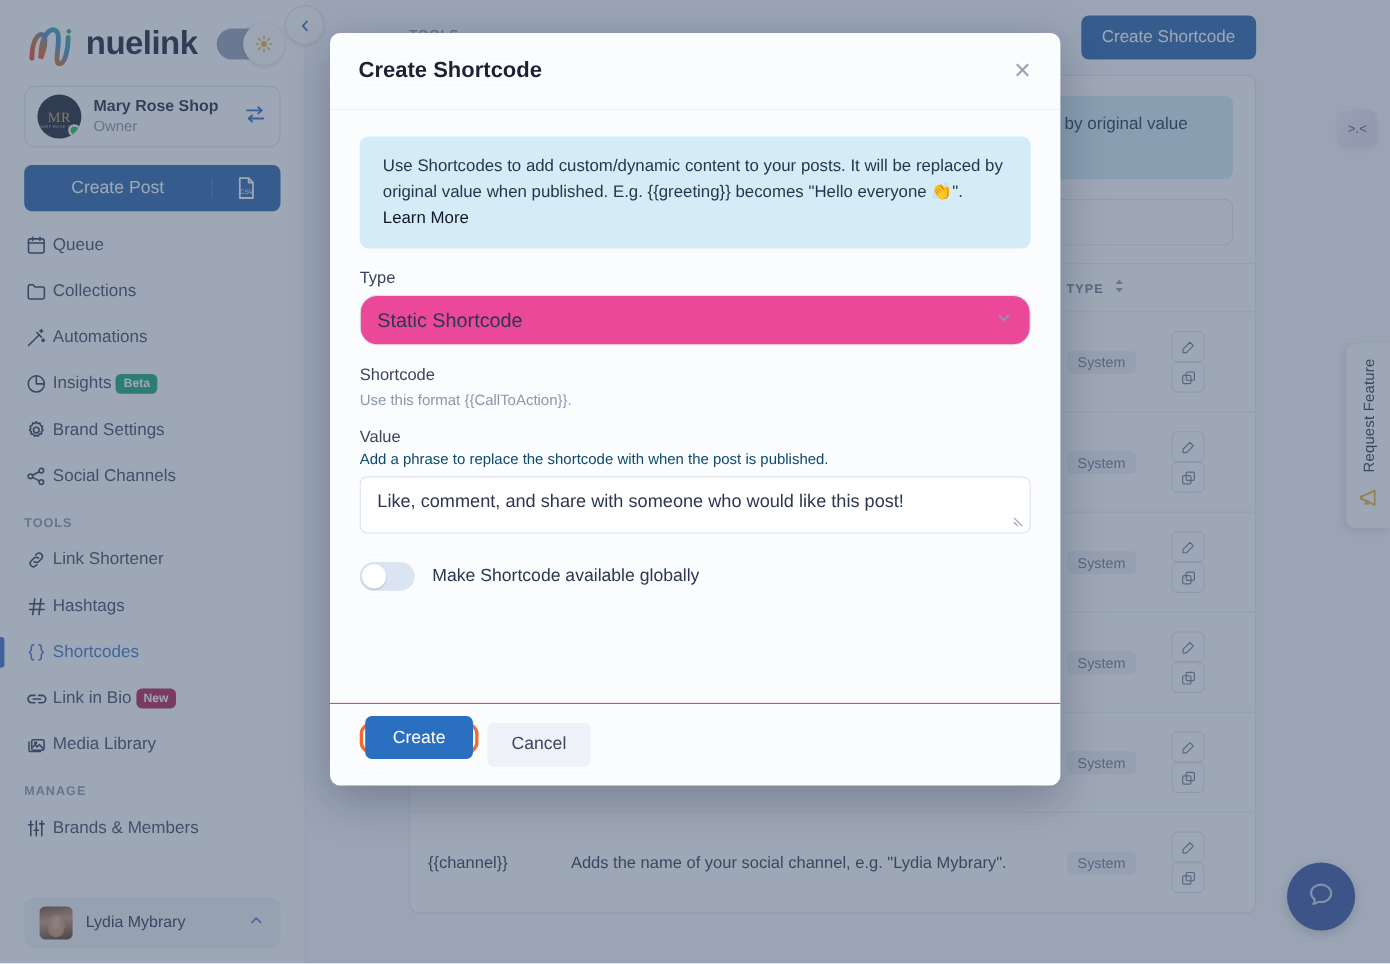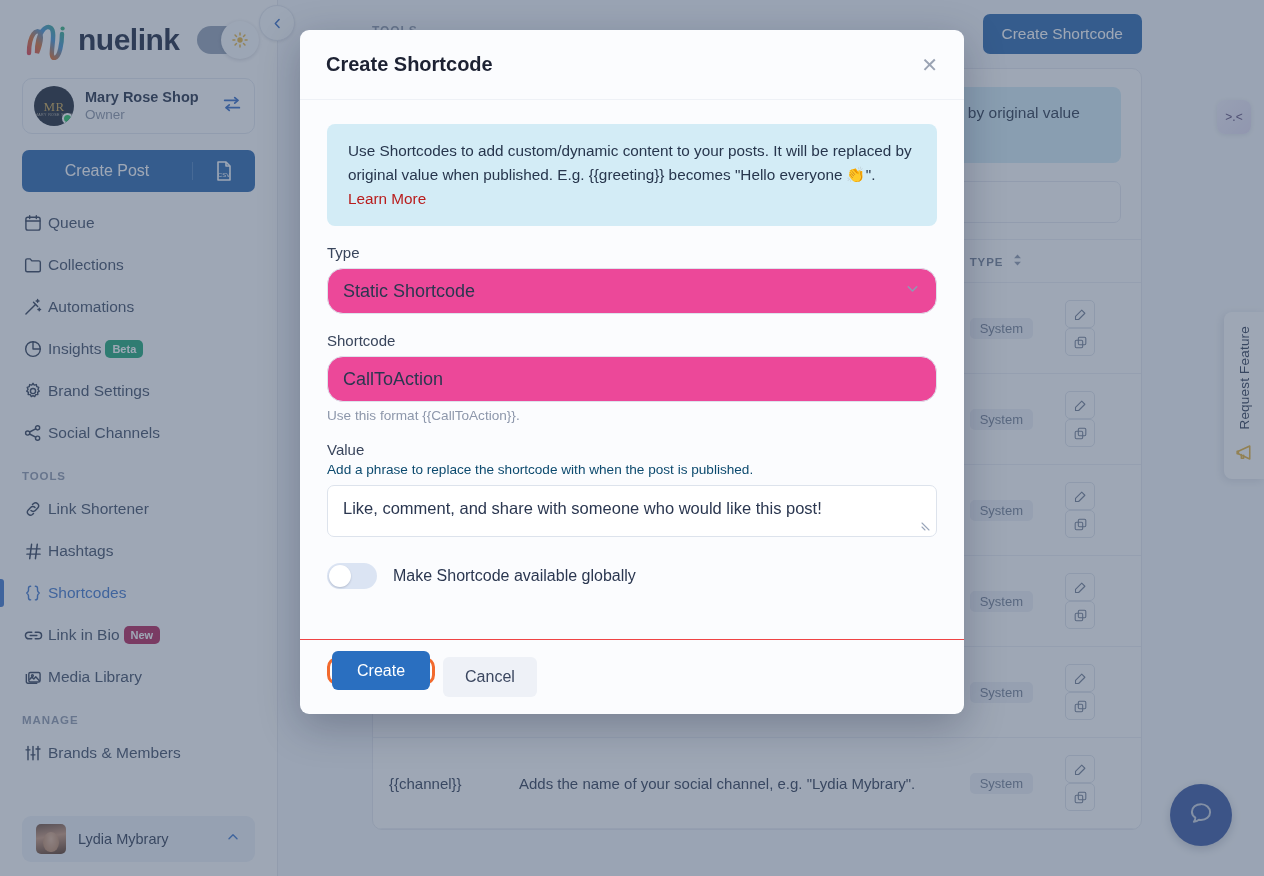--- a/index.html
+++ b/index.html
@@ -232,21 +232,21 @@
   .modal-body { padding: 24px 27px 0 27px; flex: 1; }
   .modal-foot {
     border-top: 1px solid #ef4444; padding: 17px 27px;
     display: flex; align-items: flex-start; gap: 0; flex: 0 0 auto;
   }
 
   .mb-info {
     background: #d3ecf6; border-radius: 8px; padding: 15px 21px;
     color: #27364d; font-size: 15.3px; line-height: 1.58;
   }
-  .mb-info a { color: #b91c1c; text-decoration: none; }
+  .mb-info a { color: #0f172a; text-decoration: none; }
 
   .field { margin-top: 18px; }
   .field-label { font-size: 15px; color: #39455c; margin-bottom: 7px; }
   .field-hint { font-size: 13.6px; color: #8d97ab; margin-top: 6px; }
   .field-sub { font-size: 13.6px; color: #0c4a6e; margin: -3px 0 8px 0; }
 
   .select-box, .text-box {
     width: 100%; height: 46px; border: 1px solid #dde3ec; border-radius: 16px;
     background: #ec4899; display: flex; align-items: center;
     padding: 0 15px; font-size: 18px; color: #2b3750;
@@ -694,23 +694,20 @@
           <span class="caret">
             <svg viewBox="0 0 24 24" width="17" height="17" fill="none" stroke="currentColor" stroke-width="2" stroke-linecap="round" stroke-linejoin="round">
                 <polyline points="6,9.5 12,15.5 18,9.5"></polyline>
               </svg>
           </span>
         </div>
       </div>
 
       <div class="field">
         <div class="field-label">Shortcode</div>
-        <div class="text-box">
-          <span>CallToAction</span>
-        </div>
         <div class="field-hint">Use this format {{CallToAction}}.</div>
       </div>
 
       <div class="field">
         <div class="field-label">Value</div>
         <div class="field-sub">Add a phrase to replace the shortcode with when the post is published.</div>
         <div class="textarea-box">
           <span>Like, comment, and share with someone who would like this post!</span>
           <span class="resize-grip">
             <svg viewBox="0 0 12 12" width="12" height="12" fill="none" stroke="#9aa6ba" stroke-width="1.1" stroke-linecap="round">

